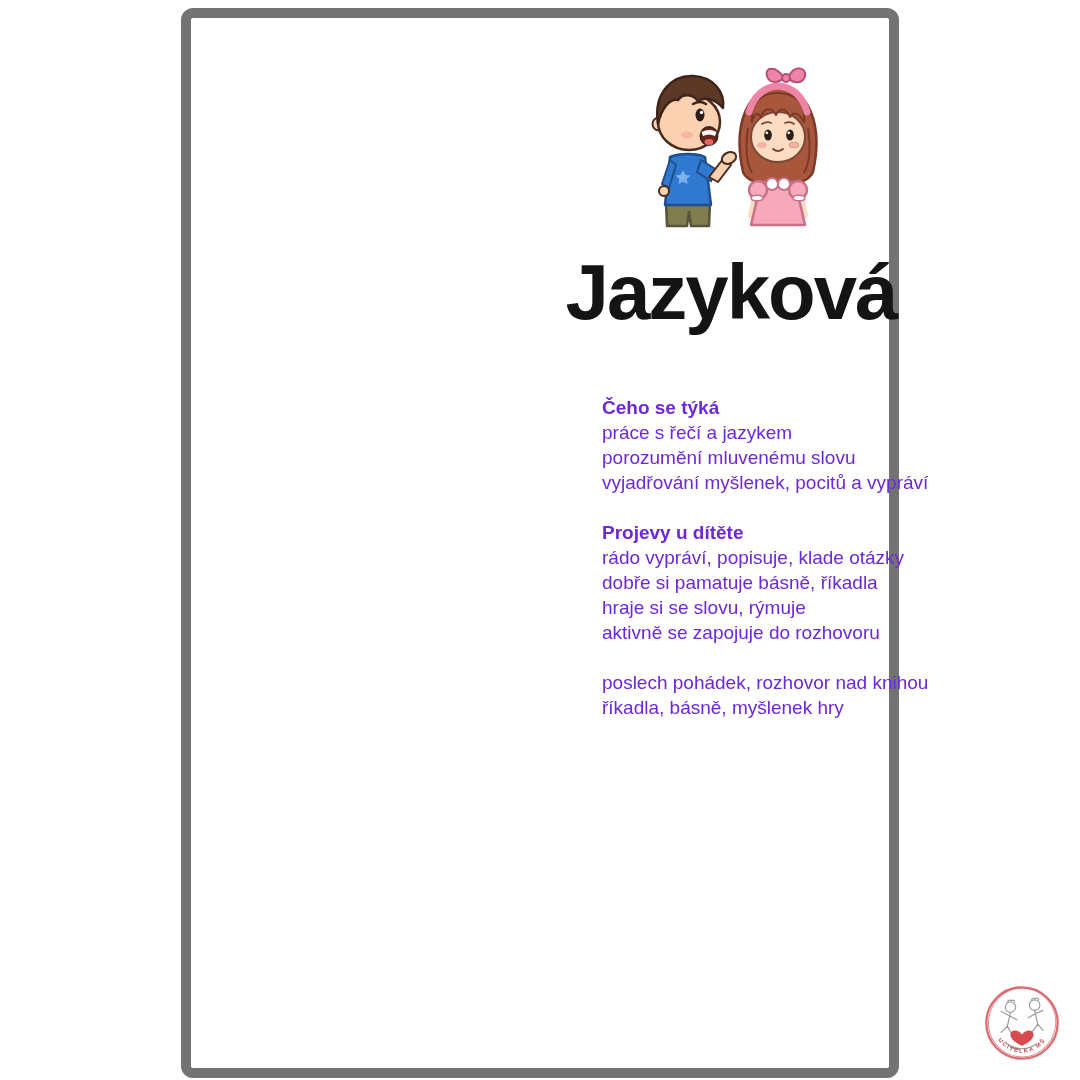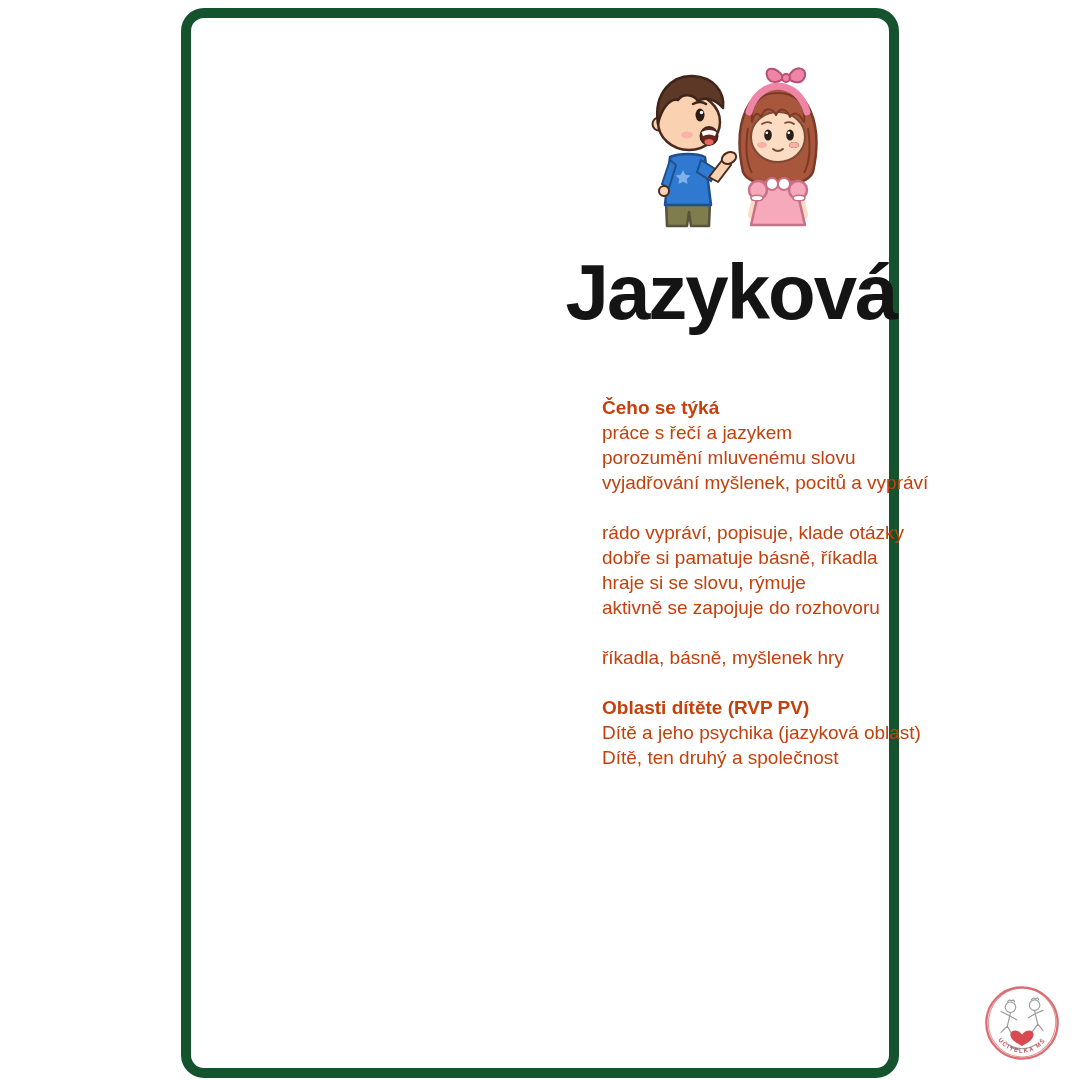--- a/index.html
+++ b/index.html
@@ -3,34 +3,34 @@
 <meta charset="utf-8">
 <style>
   html,body { margin:0; padding:0; }
   body {
     width:1080px; height:1080px; background:#ffffff;
     font-family:"Liberation Sans", sans-serif;
     position:relative; overflow:hidden;
   }
   .card {
     position:absolute; left:181px; top:8px; width:718px; height:1070px;
-    box-sizing:border-box; border:10px solid #14532d; border-radius:23px;
+    box-sizing:border-box; border:10px solid #737373; border-radius:12px;
     background:#ffffff;
   }
   .illustration {
     position:absolute; left:430px; top:42px; width:220px; height:180px;
   }
   .poster-title {
     position:absolute; left:0; top:232px; width:1080px;
     text-align:center; font-size:78px; line-height:84px;
     font-weight:bold; letter-spacing:-2px; color:#141414; margin:0;
   }
   .content {
     position:absolute; left:411px; top:377px; width:380px;
-    color:#c2410c; font-size:19px; line-height:25px;
+    color:#6d28d9; font-size:19px; line-height:25px;
   }
   .content section { margin:0 0 25px 0; }
   .content h3, .content p {
     margin:0; font-size:19px; line-height:25px; white-space:nowrap;
   }
   .content h3 { font-weight:bold; }
   .logo {
     position:absolute; left:789px; top:963px; width:84px; height:84px;
   }
 </style>
@@ -123,32 +123,29 @@
   <h1 class="poster-title">Jazyková</h1>
 
   <div class="content">
     <section>
       <h3>Čeho se týká</h3>
       <p>práce s řečí a jazykem</p>
       <p>porozumění mluvenému slovu</p>
       <p>vyjadřování myšlenek, pocitů a vypráví</p>
     </section>
     <section>
+      <h3>Projevy u dítěte</h3>
       <p>rádo vypráví, popisuje, klade otázky</p>
       <p>dobře si pamatuje básně, říkadla</p>
       <p>hraje si se slovu, rýmuje</p>
       <p>aktivně se zapojuje do rozhovoru</p>
     </section>
     <section>
+      <p>poslech pohádek, rozhovor nad knihou</p>
       <p>říkadla, básně, myšlenek hry</p>
-    </section>
-    <section>
-      <h3>Oblasti dítěte (RVP PV)</h3>
-      <p>Dítě a jeho psychika (jazyková oblast)</p>
-      <p>Dítě, ten druhý a společnost</p>
     </section>
   </div>
 
   <svg class="logo" viewBox="0 0 80 80" aria-hidden="true">
     <defs>
       <path id="logo-arc" d="M 13,46 A 27.5,27.5 0 0 0 67,46"></path>
     </defs>
 
     <circle cx="40" cy="40" r="34" fill="none" stroke="#db6d72" stroke-width="2.2"></circle>
     <ellipse cx="40" cy="39.5" rx="32" ry="32.8" fill="none" stroke="#db6d72" stroke-width="1" opacity="0.75" transform="rotate(8 40 40)"></ellipse>

